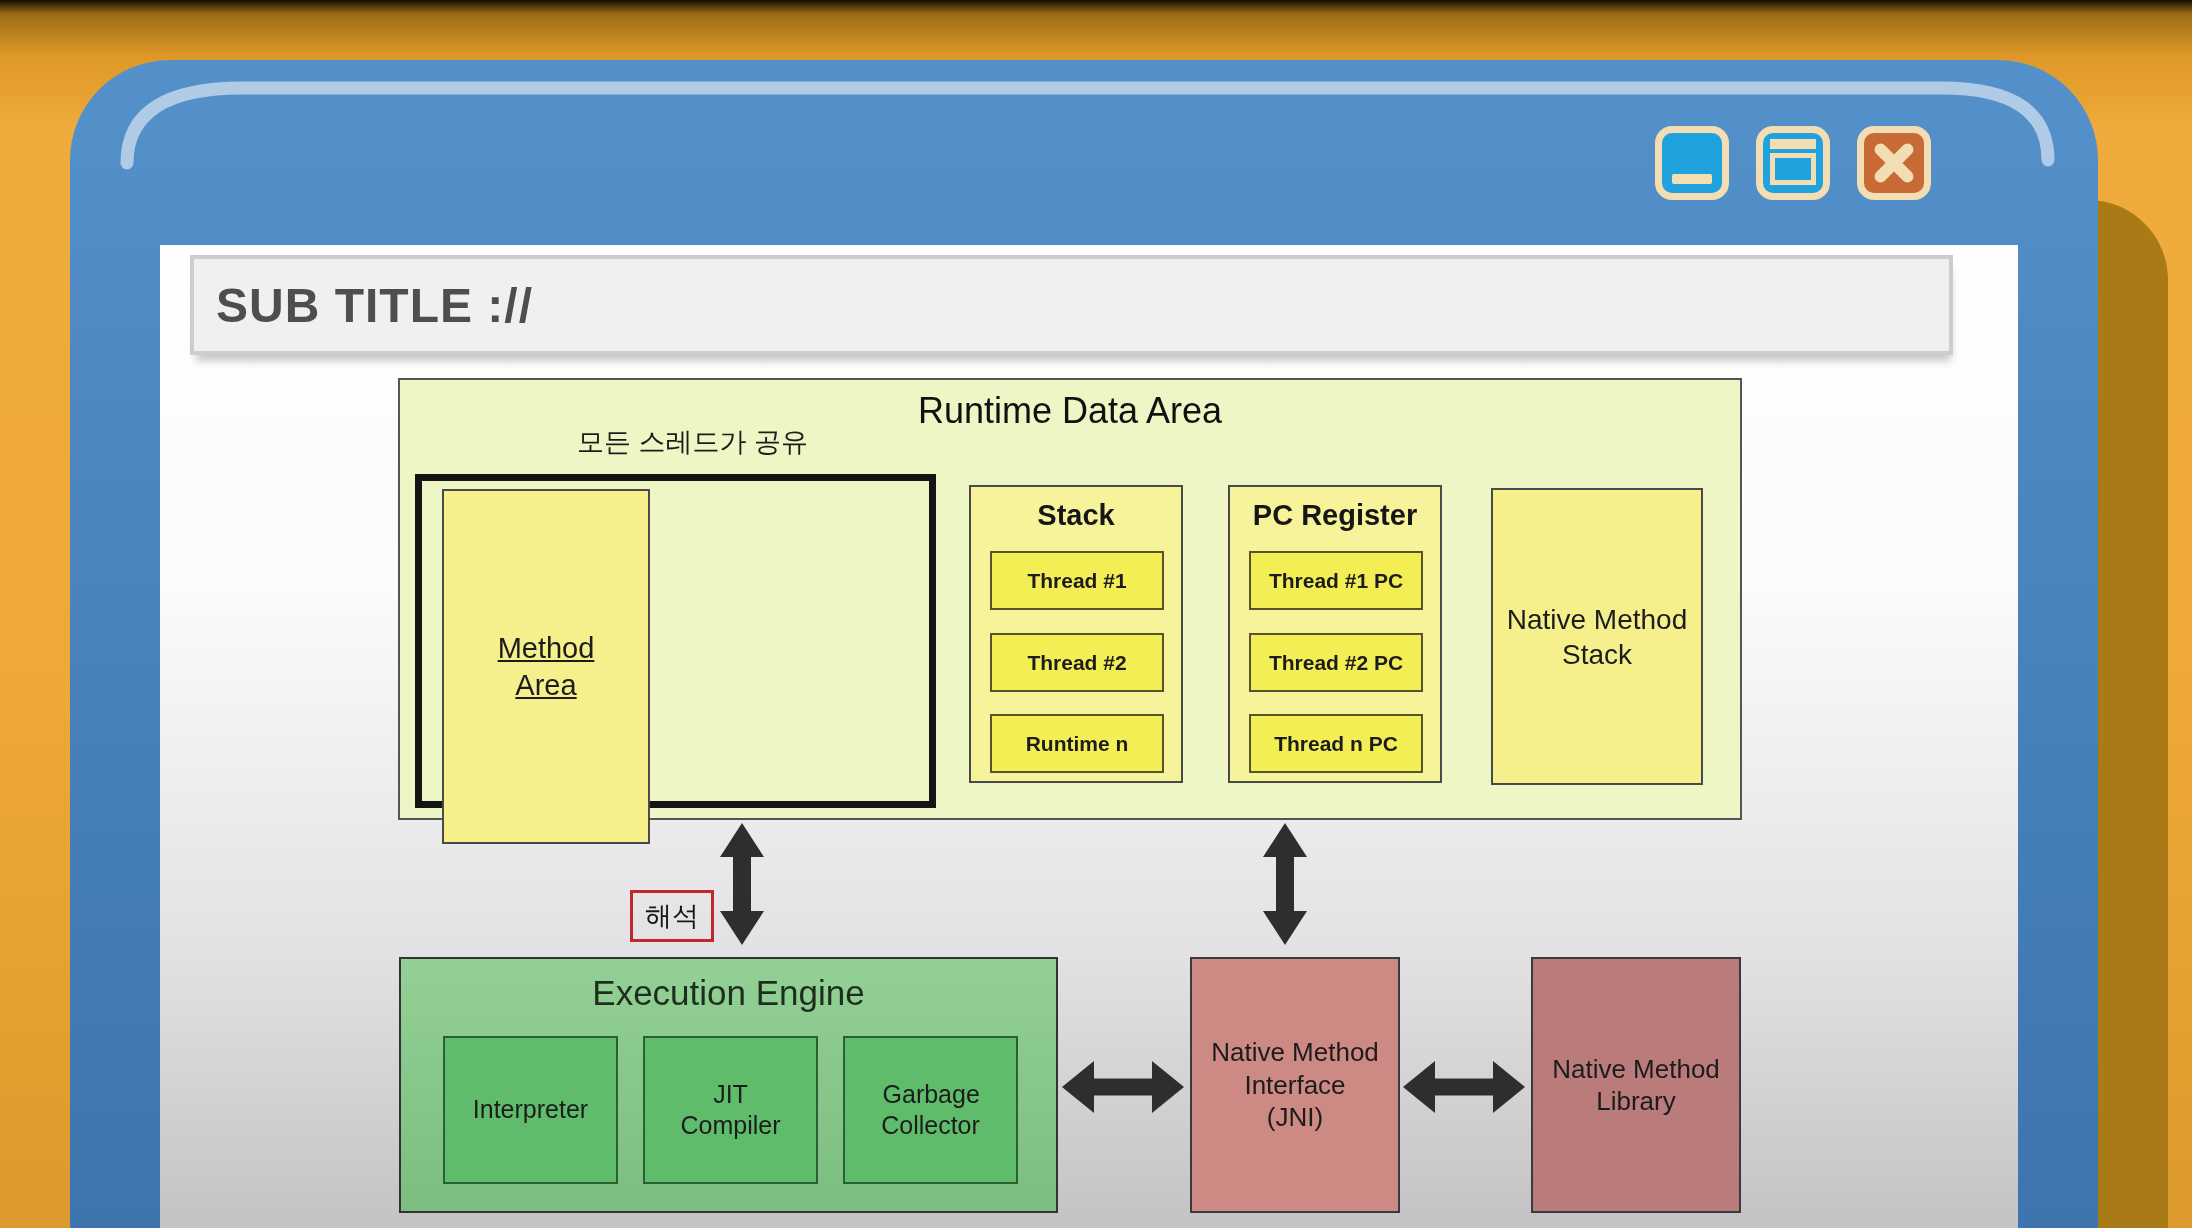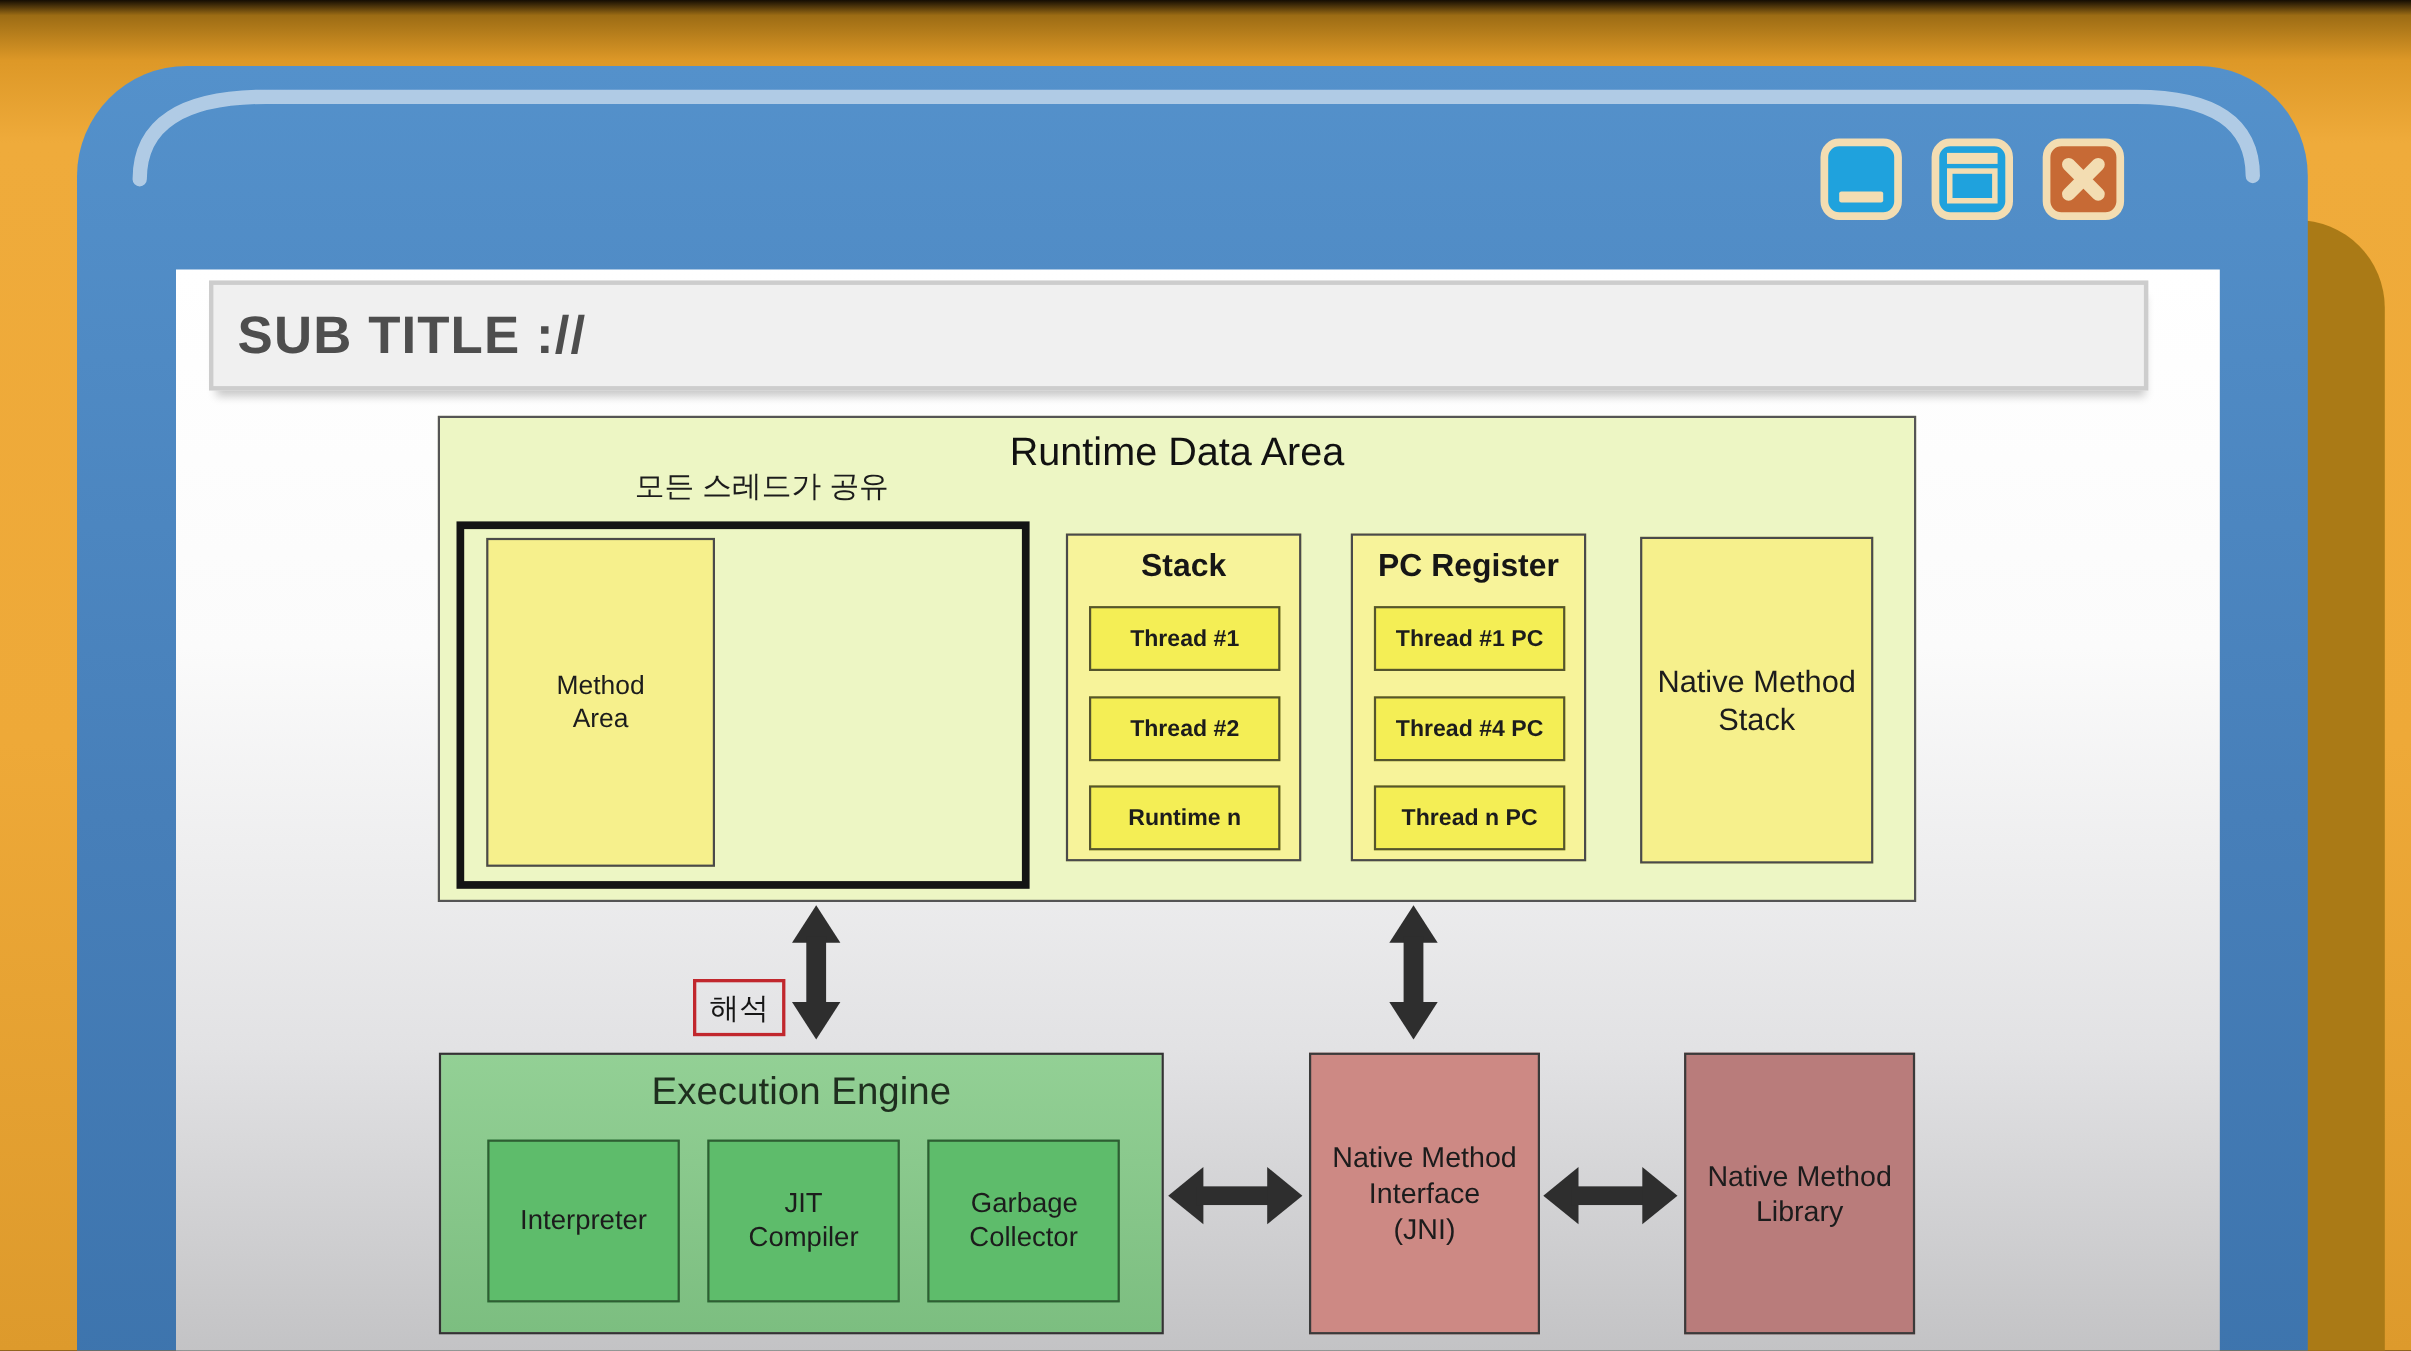--- a/index.html
+++ b/index.html
@@ -57,21 +57,21 @@
     white-space:pre-line;color:#1c1c1c;line-height:1.25;}
   
   .runtime{left:238px;top:133px;width:1344px;height:442px;
     background:var(--panel-runtime-bg,#edf6c4);border-color:#555;}
   .runtime-title{position:absolute;left:50%;top:10px;transform:translateX(-50%);
     font-size:36px;color:#111;}
   .shared-label{position:absolute;left:157px;top:44px;font-size:27px;color:#1c1c1c;margin-left:20px;}
   .sketchbox{position:absolute;left:15px;top:94px;width:521px;height:334px;
     box-sizing:border-box;border:7px solid #141414;}
   .yellow{background:var(--box-yellow,#f6f08c);}
-  .method{left:42px;top:109px;width:208px;height:299px;font-size:24px;}
+  .method{left:42px;top:109px;width:208px;height:355px;font-size:29px;text-decoration:underline;}
   .heap{left:302px;top:109px;width:217px;height:299px;font-size:28px;}
   .tgroup{position:absolute;top:105px;width:214px;height:298px;box-sizing:border-box;
     border:2px solid #4a4a4a;background:var(--box-yellow-light,#f7f39a);}
   .tgroup.stack{left:569px;}
   .tgroup.pcreg{left:828px;}
   .tgroup-title{position:absolute;left:0;right:0;top:12px;text-align:center;
     font-size:29px;font-weight:bold;color:#161616;}
   .thread{position:absolute;left:19px;width:174px;height:59px;box-sizing:border-box;
     border:2px solid #55552c;background:var(--thread-yellow,#f4ee55);
     display:flex;align-items:center;justify-content:center;
@@ -157,21 +157,21 @@
       <div class="tgroup stack">
         <div class="tgroup-title">Stack</div>
         <div class="thread r0">Thread #1</div>
         <div class="thread r1">Thread #2</div>
         <div class="thread r2">Runtime n</div>
       </div>
 
       <div class="tgroup pcreg">
         <div class="tgroup-title">PC Register</div>
         <div class="thread r0">Thread #1 PC</div>
-        <div class="thread r1">Thread #4 PC</div>
+        <div class="thread r1">Thread #2 PC</div>
         <div class="thread r2">Thread n PC</div>
       </div>
 
       <div class="dbox clabel yellow nms">Native Method
 Stack</div>
     </div>
 
     <div class="v-arrow va1">
       <span class="head up"></span>
         <span class="shaft"></span>

